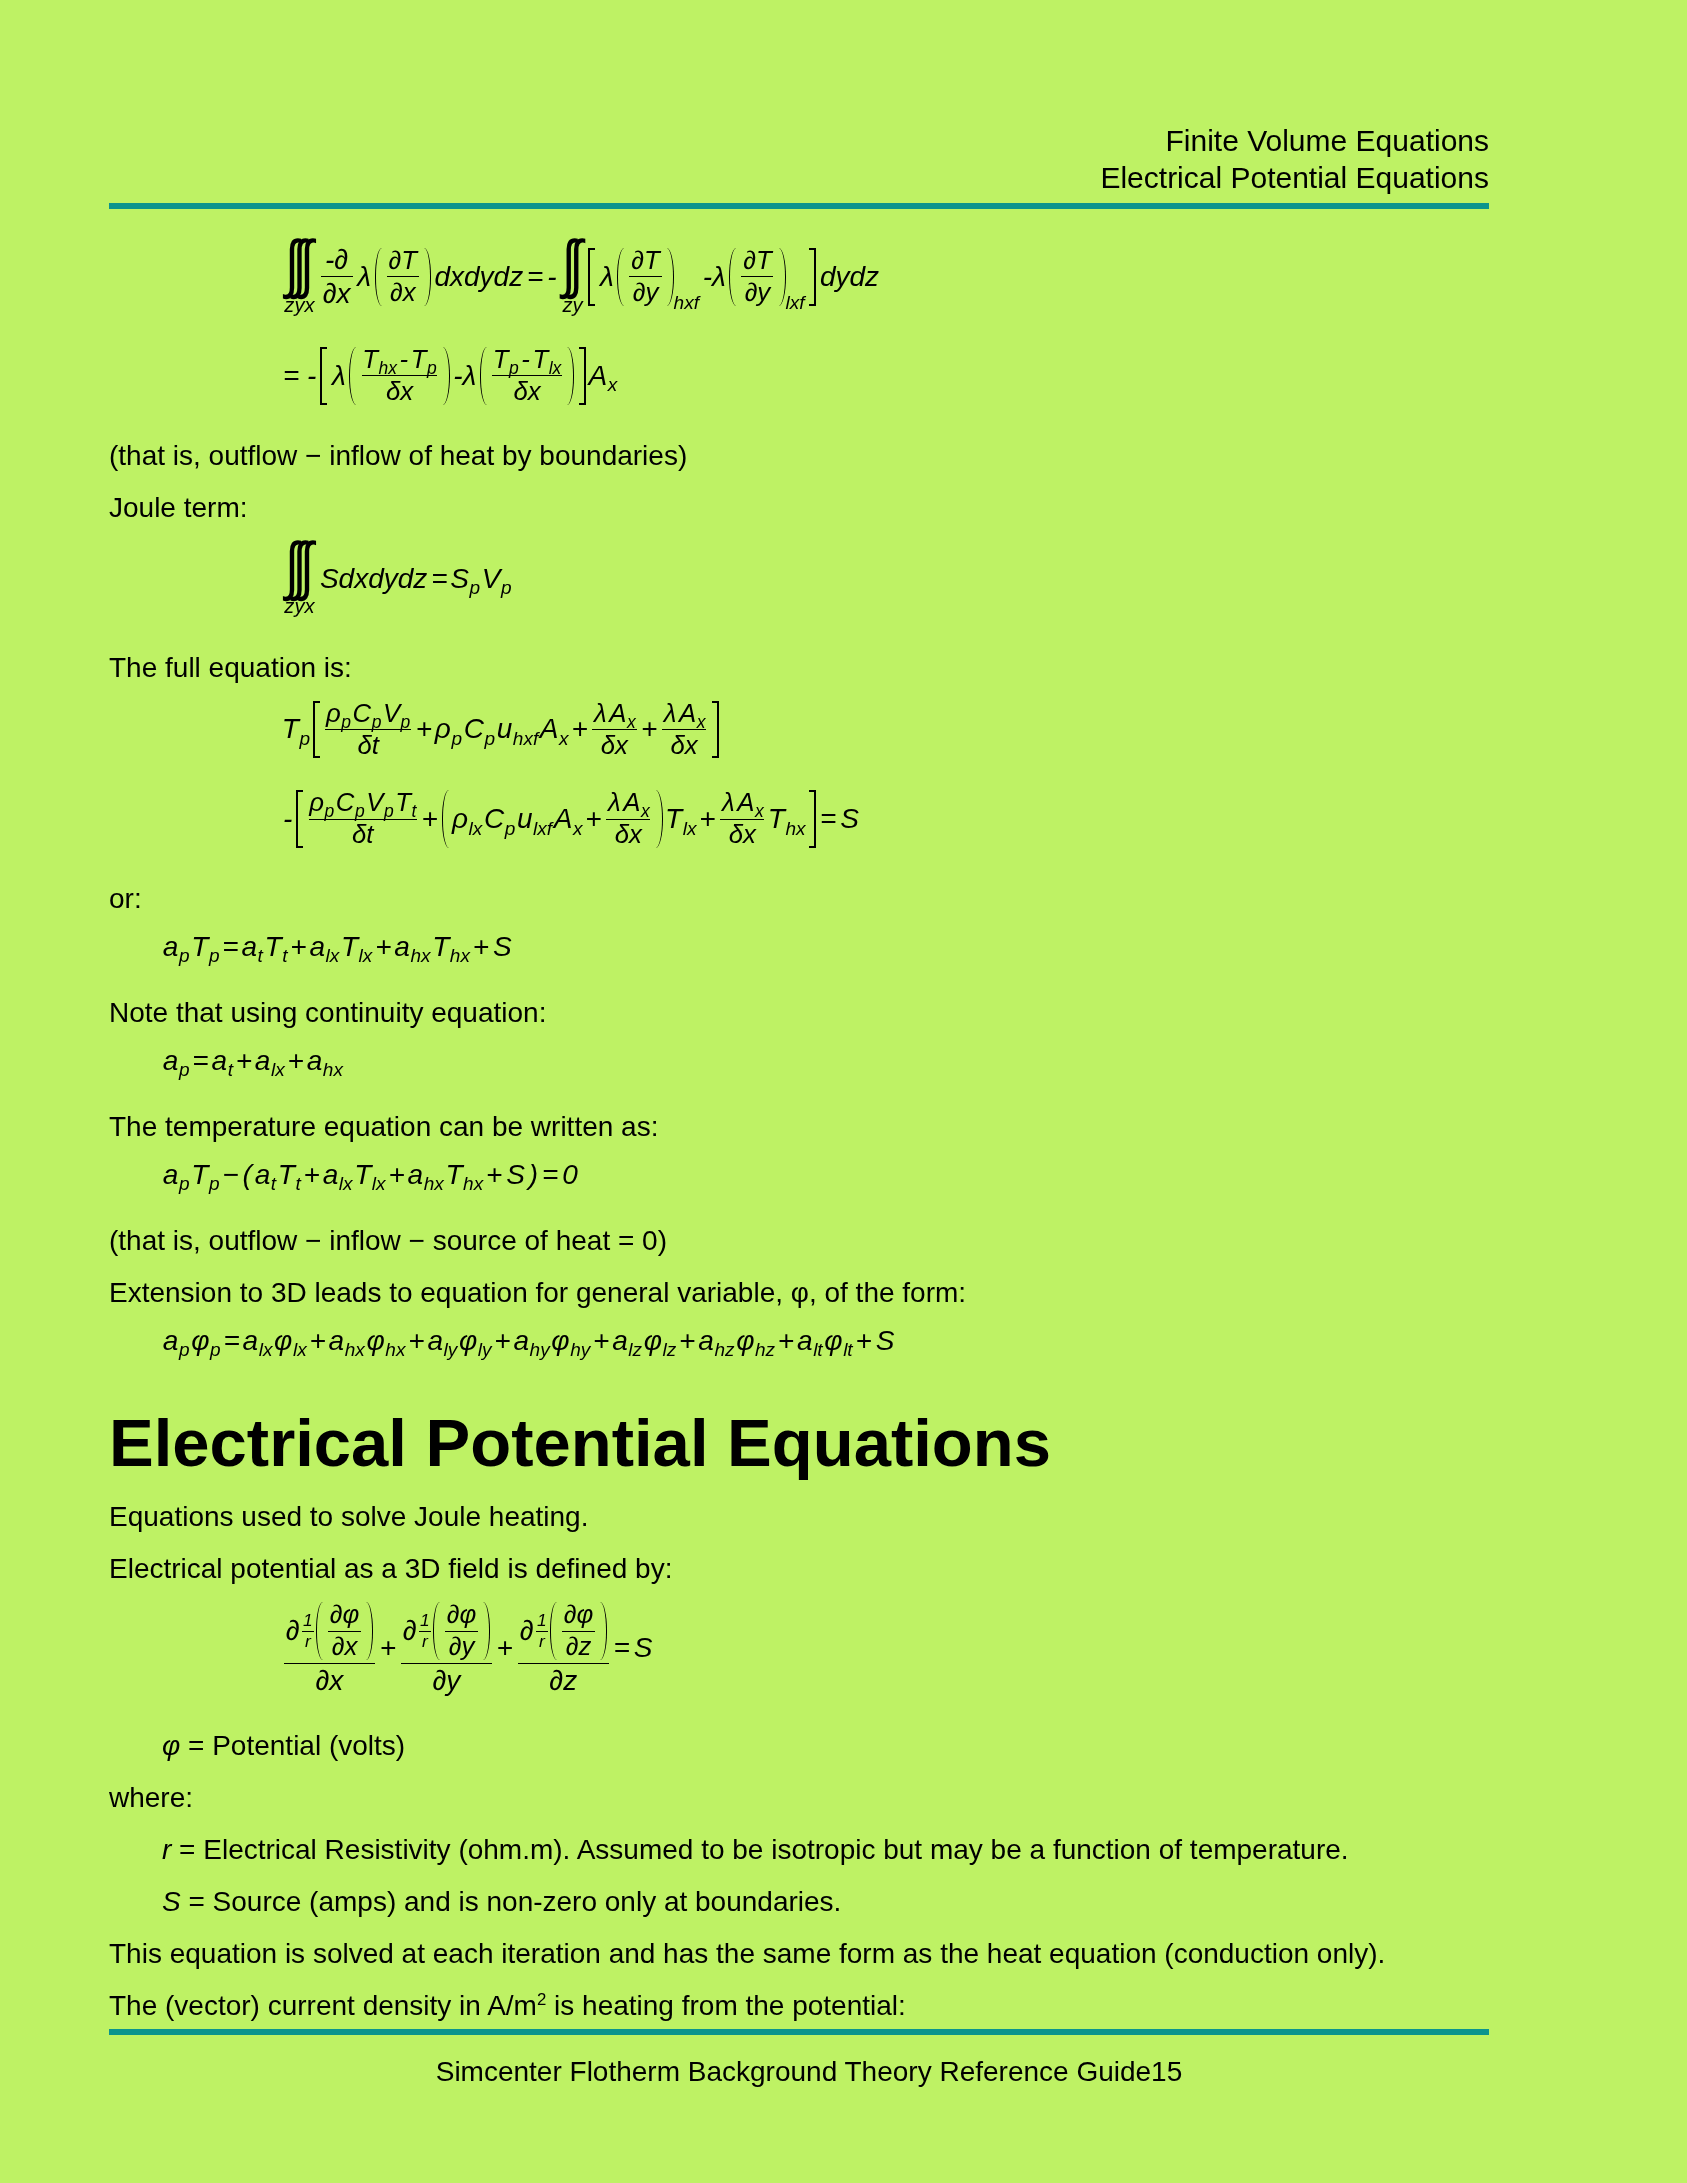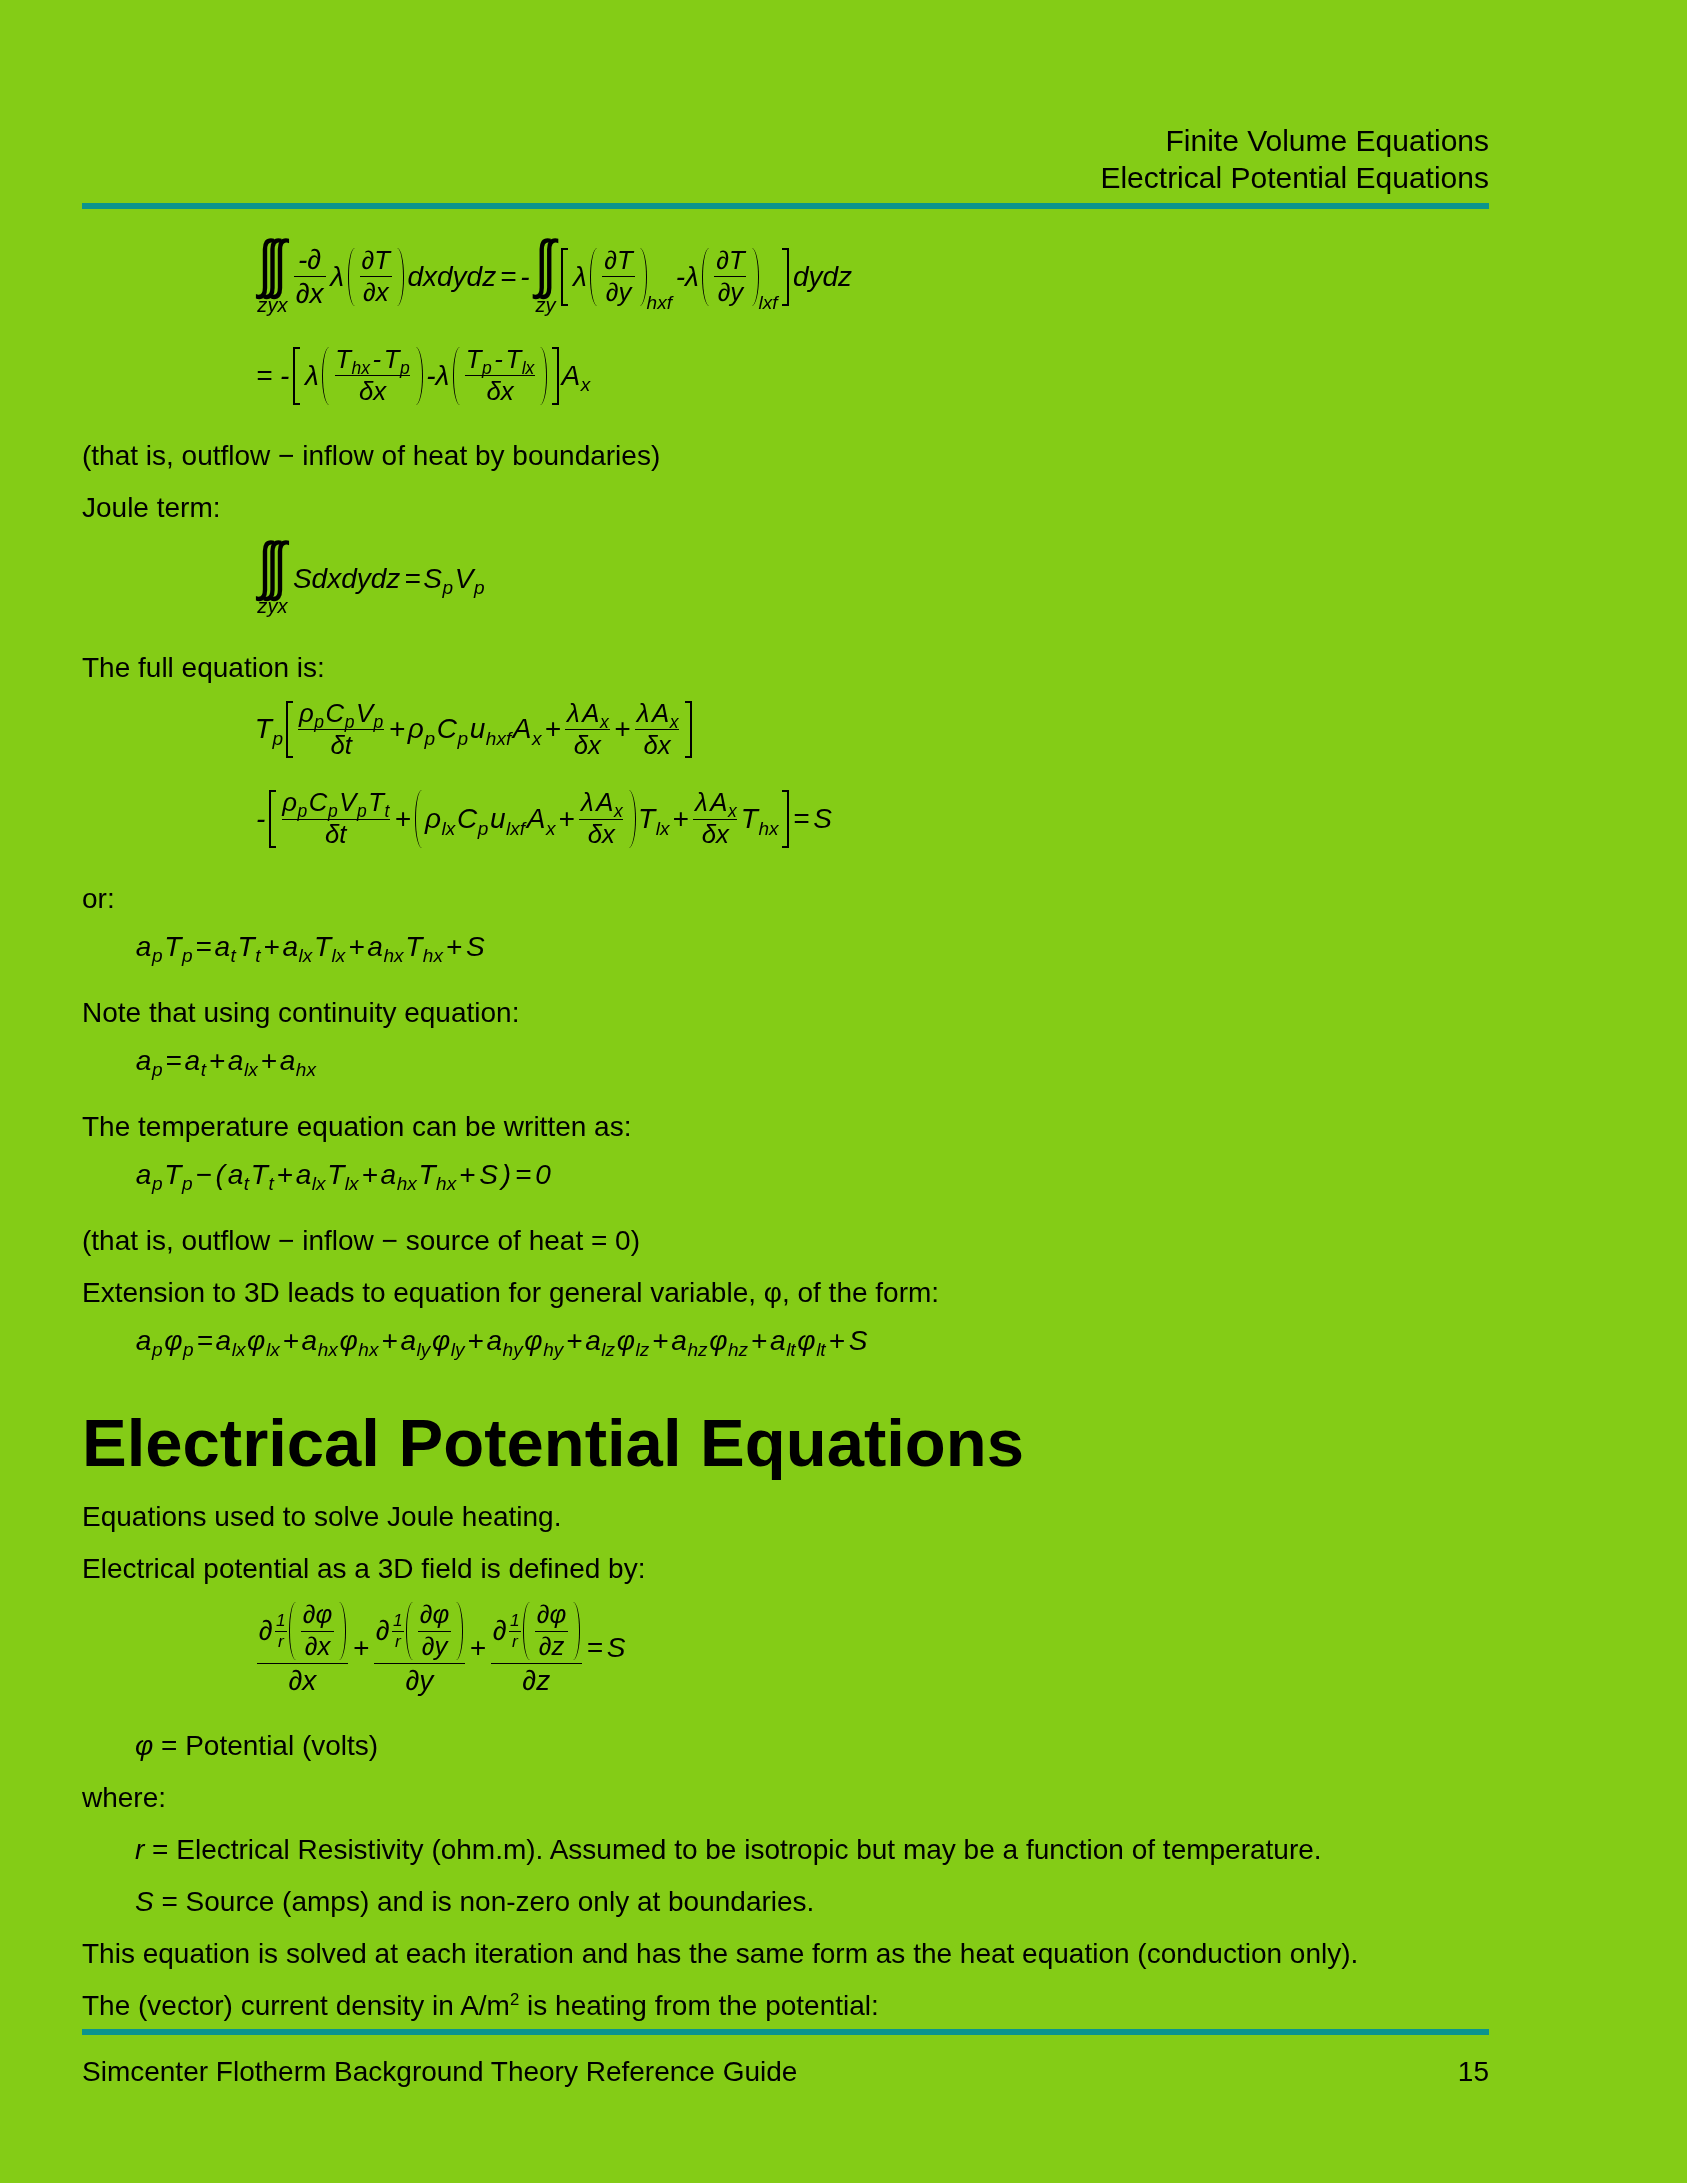--- a/index.html
+++ b/index.html
@@ -1,20 +1,20 @@
 <!DOCTYPE html>
 <html style="font-size:10.6px"><head>
 <meta charset="utf-8">
 <style>
   html,body{margin:0;padding:0;background:#ffffff;}
   .page{
     position:relative;width:1687px;height:2183px;box-sizing:border-box;
-    background:#84cc16;color:#000;overflow:hidden;
+    background:#bef264;color:#000;overflow:hidden;
     font-family:"Liberation Sans","DejaVu Sans",sans-serif;
-    padding:122px 198px 129px 82px;
+    padding:122px 198px 129px 109px;
     display:flex;flex-direction:column;
   }
   header{text-align:right;}
   .hline{font-size:30px;line-height:1.24;}
   .rule{height:6px;background:#0B948D;margin-top:6.6px;flex:none;}
   .body{font-size:28px;line-height:1.25;margin:17px 0 0 0;}
   .def{margin-left:53px;}
   h1{font-size:67px;font-weight:bold;margin:36px 0 4px 0;line-height:1.05;}
   .sup{font-size:.6em;vertical-align:super;line-height:0;}
   .em-sym{font-style:italic;}
@@ -39,21 +39,21 @@
   .grp{display:inline-flex;align-items:center;margin:0 .06em;}
   .ginner{display:inline-flex;align-items:center;}
   .brk{align-self:stretch;width:.26em;min-width:.26em;}
   .brk.sq.l{border-left:.075em solid;border-top:.075em solid;border-bottom:.075em solid;margin-right:.1em;}
   .brk.sq.r{border-right:.075em solid;border-top:.075em solid;border-bottom:.075em solid;margin-left:.1em;}
   .brk.pa.l{border-left:.068em solid;border-radius:100% 0 0 100% / 50% 0 0 50%;margin-right:.08em;}
   .brk.pa.r{border-right:.068em solid;border-radius:0 100% 100% 0 / 0 50% 50% 0;margin-left:.08em;}
   .gsub{font-size:.68em;align-self:flex-end;position:relative;bottom:-.34em;line-height:1;}
 
   footer{margin-top:auto;}
-  .foot-row{display:flex;justify-content:space-between;align-items:baseline;font-size:28px;margin-top:21px;}
+  .foot-row{display:flex;justify-content:center;align-items:baseline;font-size:28px;margin-top:21px;margin-left:20px;}
 </style>
 </head>
 <body>
 
 <div class="page">
 
   <header>
     <div class="hline">Finite Volume Equations</div>
     <div class="hline">Electrical Potential Equations</div>
   </header>

